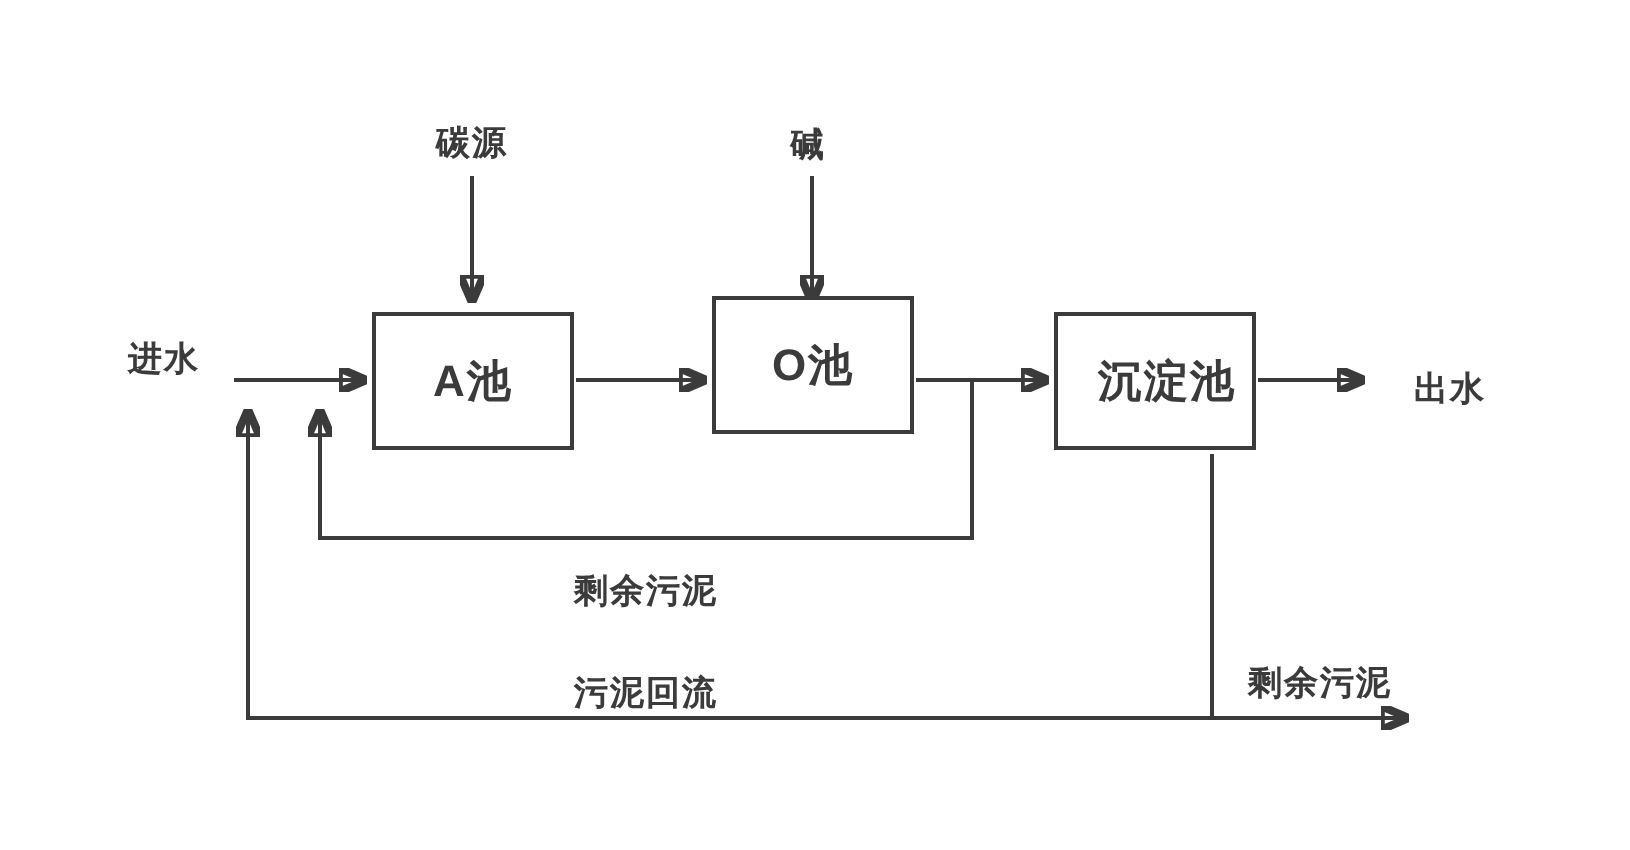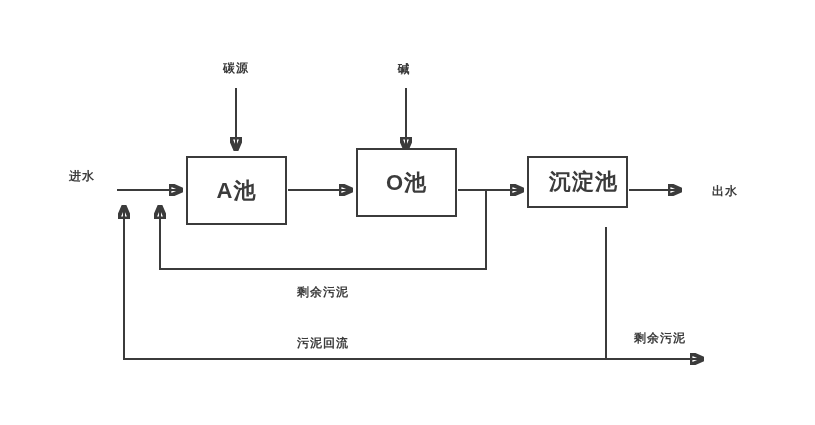--- a/index.html
+++ b/index.html
@@ -33,25 +33,25 @@
     display: flex;
     align-items: center;
     justify-content: center;
     font-size: 22px;
     font-weight: bold;
     color: #3b3b3b;
     letter-spacing: 1px;
   }
   .node-a  { left: 186px; top: 156px; width: 101px; height: 69px; }
   .node-o  { left: 356px; top: 148px; width: 101px; height: 69px; }
-  .node-sed{ left: 527px; top: 156px; width: 101px; height: 52px; padding-left: 12px; }
+  .node-sed{ left: 527px; top: 156px; width: 101px; height: 69px; padding-left: 12px; }
   .lbl {
     position: absolute;
     transform: translateX(-50%);
-    font-size: 12px;
+    font-size: 17px;
     font-weight: bold;
     color: #3b3b3b;
     letter-spacing: 1px;
     white-space: nowrap;
   }
   .lbl-carbon   { left: 236px; top: 60px;  }
   .lbl-alkali   { left: 404px; top: 61px;  }
   .lbl-influent { left: 82px;  top: 168px; }
   .lbl-effluent { left: 725px; top: 183px; }
   .lbl-nitr     { left: 323px; top: 284px; }

